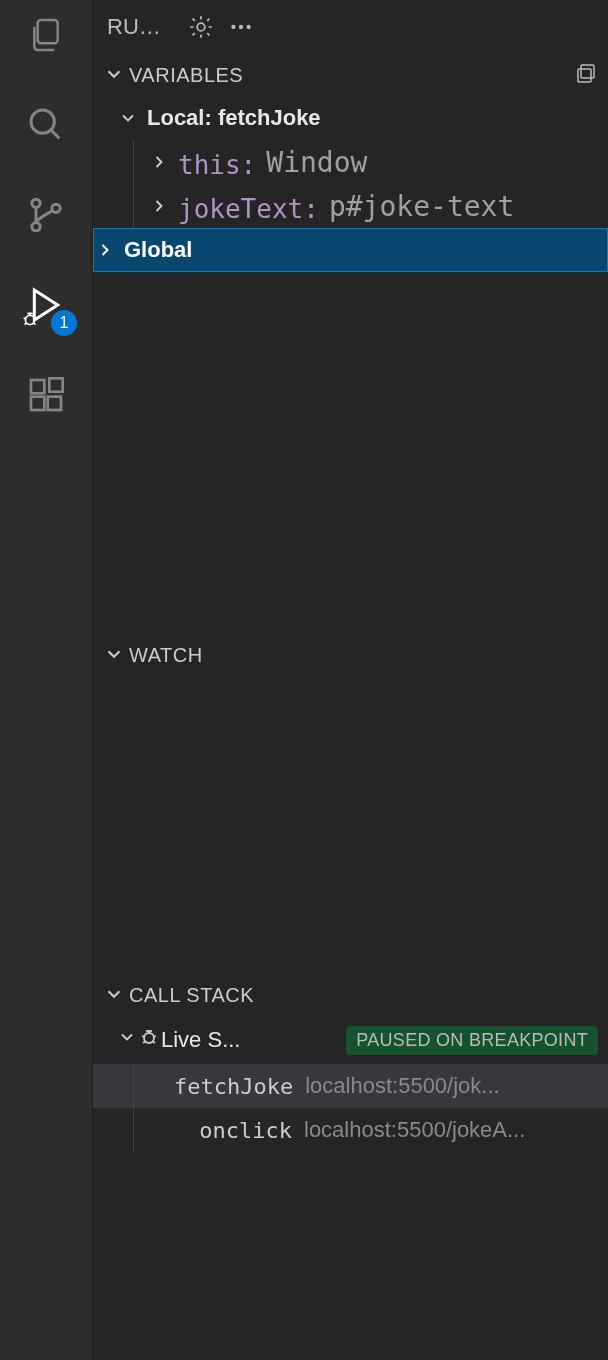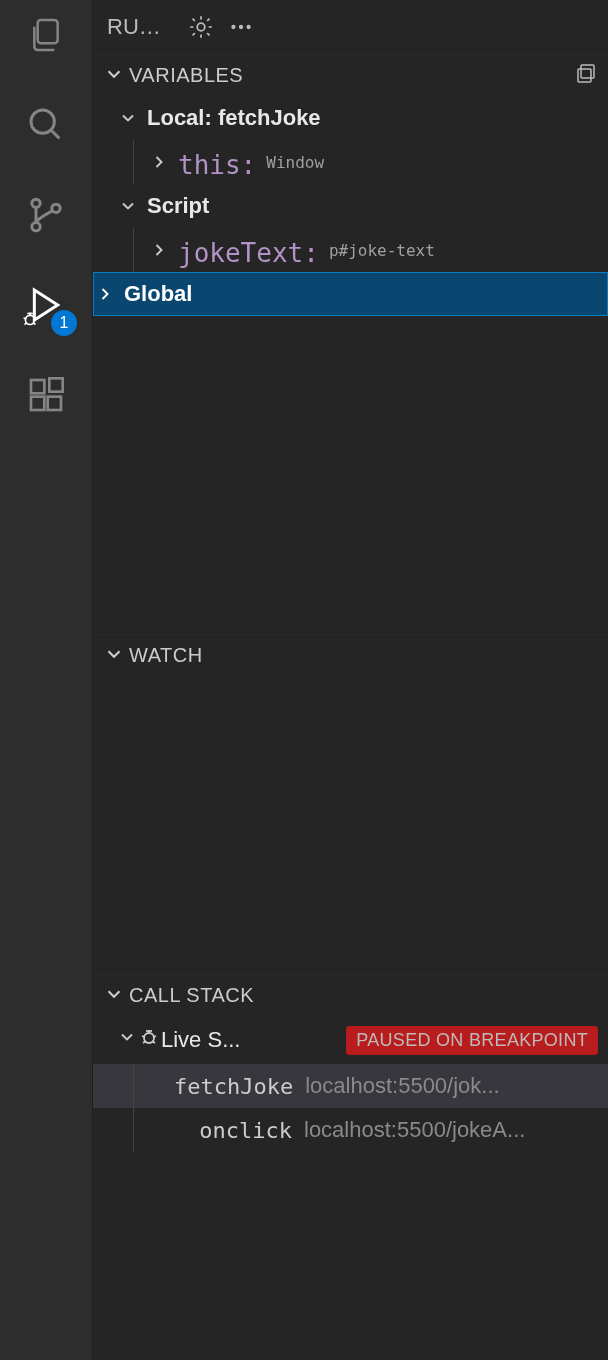--- a/index.html
+++ b/index.html
@@ -126,21 +126,21 @@
     white-space: nowrap;
   }
   .tree-row .twisty { width: 22px; height: 22px; display:flex; align-items:center; justify-content:center; margin-right: 8px; }
   .tree-row .twisty svg { width: 20px; height: 20px; }
   .scope-row { padding-left: 24px; color: #e8e8e8; font-weight: 700; }
   .scope-row .twisty { color: #cccccc; }
   .var-row { padding-left: 40px; }
   .var-row .border { width: 1px; background: #444; align-self: stretch; margin-right: 14px; }
   .var-row .twisty { color: #cccccc; }
   .var-name { color: #b392c5; font-family: Menlo, Consolas, monospace; font-size: 26px; margin-top: 6px; }
-  .var-value { color: #a0a0a0; font-family: Menlo, Consolas, monospace; font-size: 16px; margin-left: 10px; }
+  .var-value { color: #a0a0a0; font-family: Menlo, Consolas, monospace; font-size: 28px; margin-left: 10px; }
   .global-row {
     color: #ffffff;
     font-weight: 700;
     background: #094771;
     border: 1px solid #0a7cc4;
     height: 44px;
   }
   .global-row .twisty { color: #ffffff; }
 
   .callstack-thread {
@@ -150,21 +150,21 @@
     padding-left: 24px;
     gap: 0;
     font-size: 22px;
   }
   .callstack-thread .twisty { color: #cccccc; }
   .callstack-thread .twisty svg { width: 20px; height:20px; }
   .bug-small { color: #cccccc; }
   .bug-small svg { width: 24px; height: 24px; }
   .thread-name { color: #e8e8e8; overflow: hidden; text-overflow: ellipsis; max-width: 86px; white-space: nowrap; }
   .status-pill {
-    background: #b91c1c;
+    background: #14532d;
     color: #bbbbbb;
     font-size: 18px;
     padding: 4px 10px;
     border-radius: 4px;
     margin-left: auto;
     margin-right: 10px;
     letter-spacing: 0.3px;
   }
   .stack-frame {
     height: 44px;
@@ -270,28 +270,20 @@
     <div class="tree-row var-row">
       <div class="border"></div>
       <span class="twisty">
           <svg viewBox="0 0 24 24" fill="none" stroke="currentColor" stroke-width="2.3">
             <polyline points="9 6 15 12 9 18"></polyline>
           </svg>
         </span>
       <span class="var-name">this:</span>
       <span class="var-value">Window</span>
     </div>
-    <div class="tree-row scope-row">
-      <span class="twisty">
-          <svg viewBox="0 0 24 24" fill="none" stroke="currentColor" stroke-width="2.3">
-            <polyline points="6 9 12 15 18 9"></polyline>
-          </svg>
-        </span>
-      <span>Script</span>
-    </div>
     <div class="tree-row var-row">
       <div class="border"></div>
       <span class="twisty">
           <svg viewBox="0 0 24 24" fill="none" stroke="currentColor" stroke-width="2.3">
             <polyline points="9 6 15 12 9 18"></polyline>
           </svg>
         </span>
       <span class="var-name">jokeText:</span>
       <span class="var-value">p#joke-text</span>
     </div>

